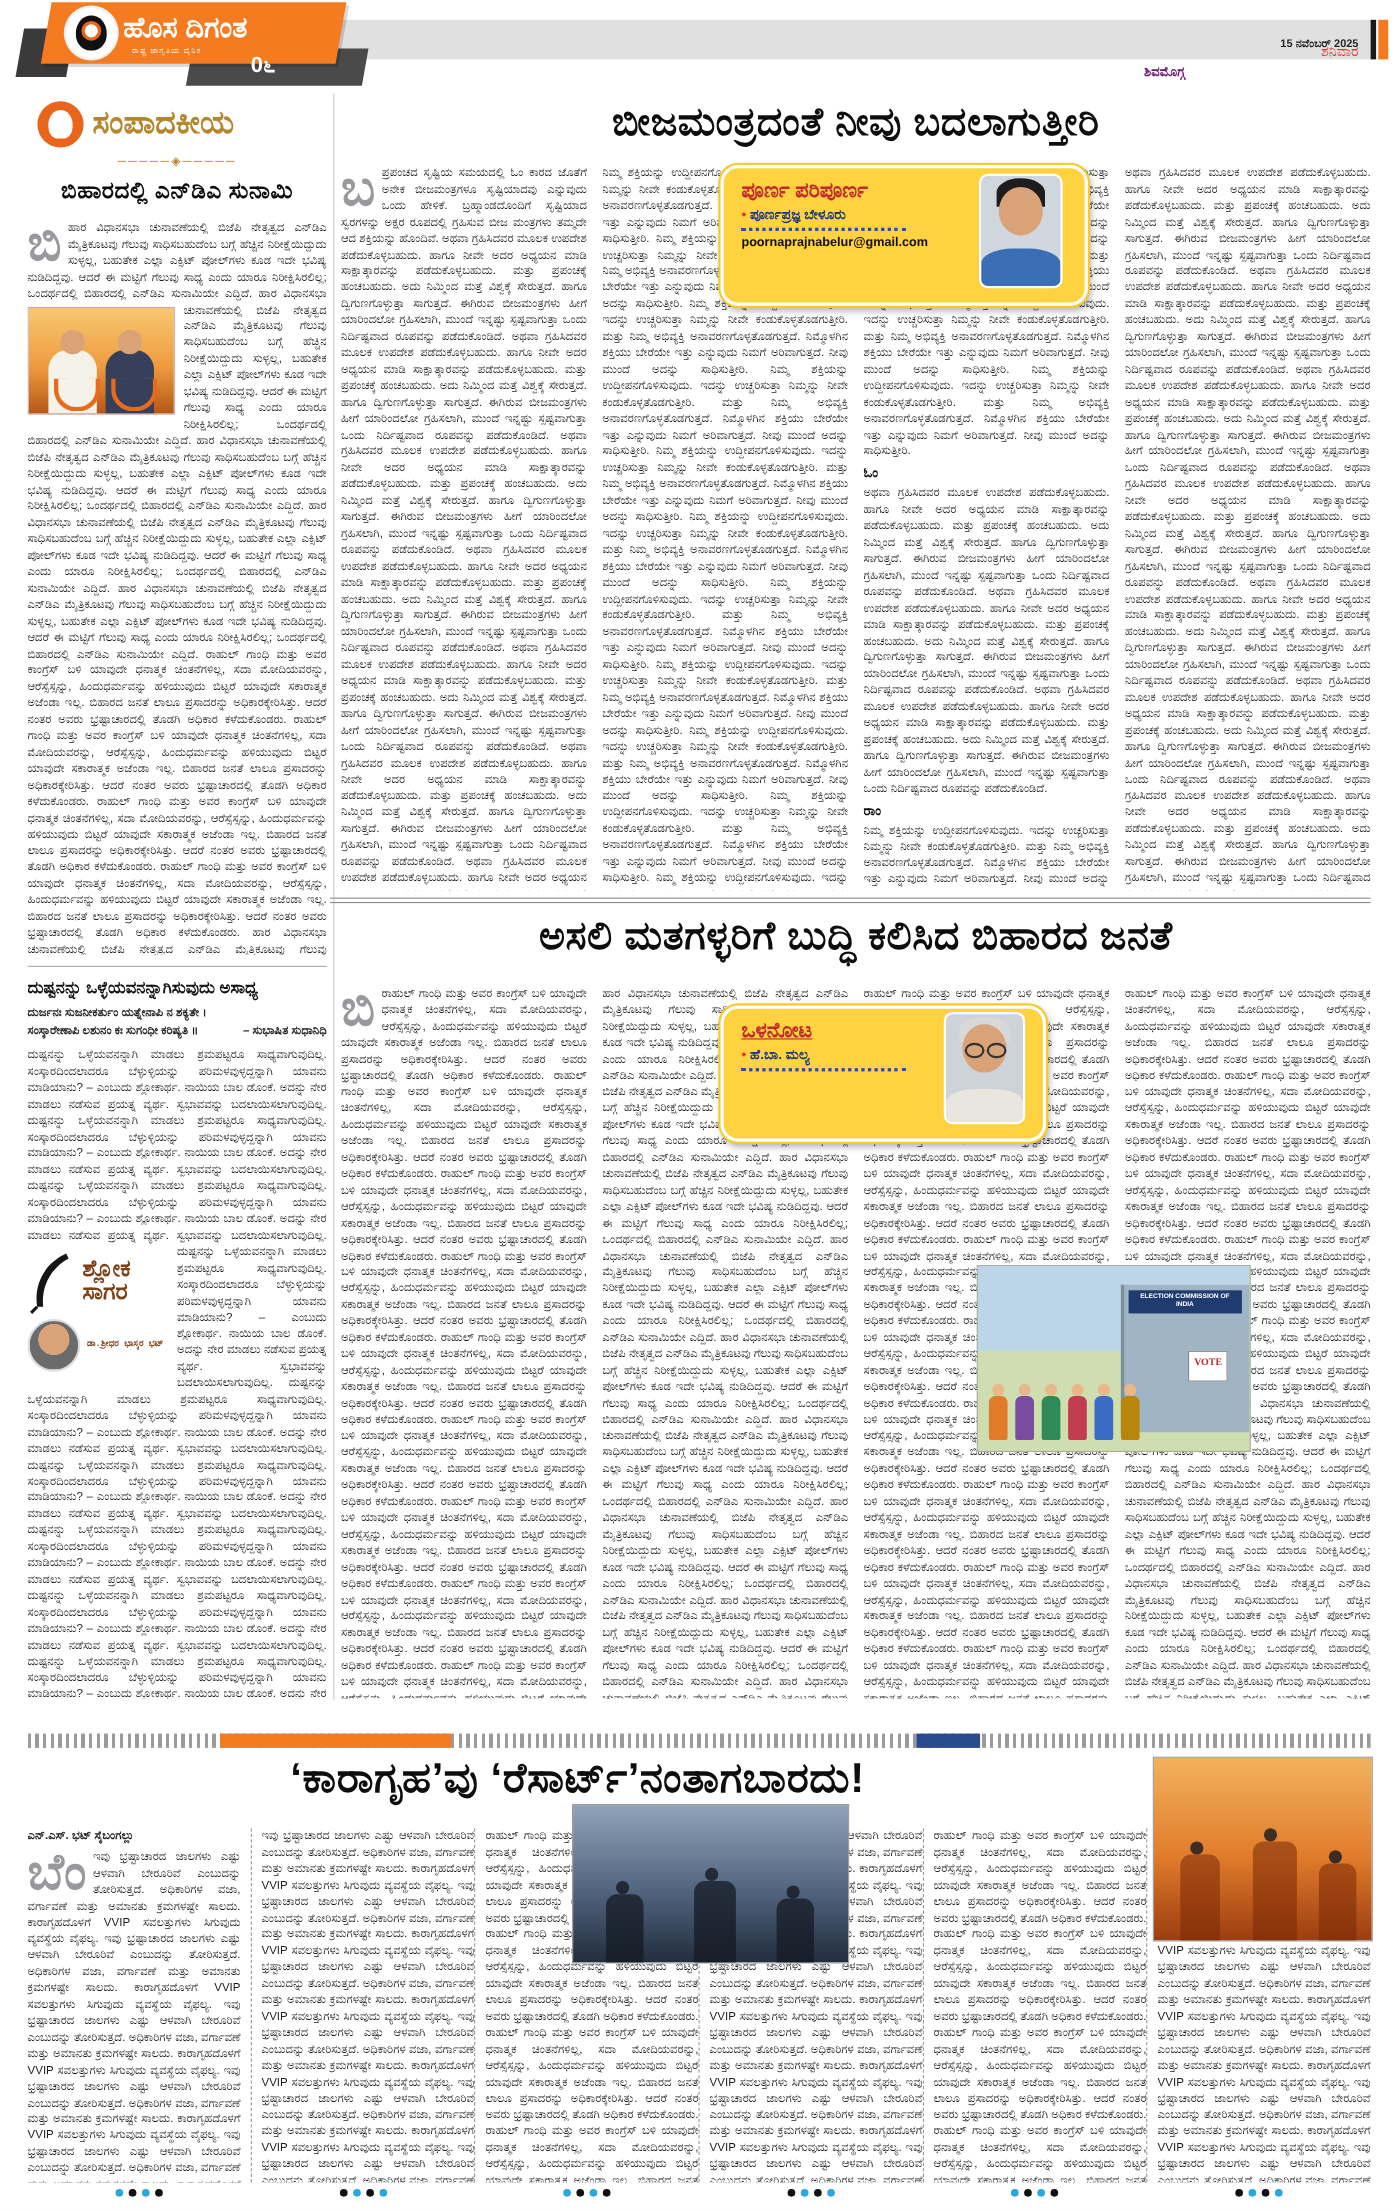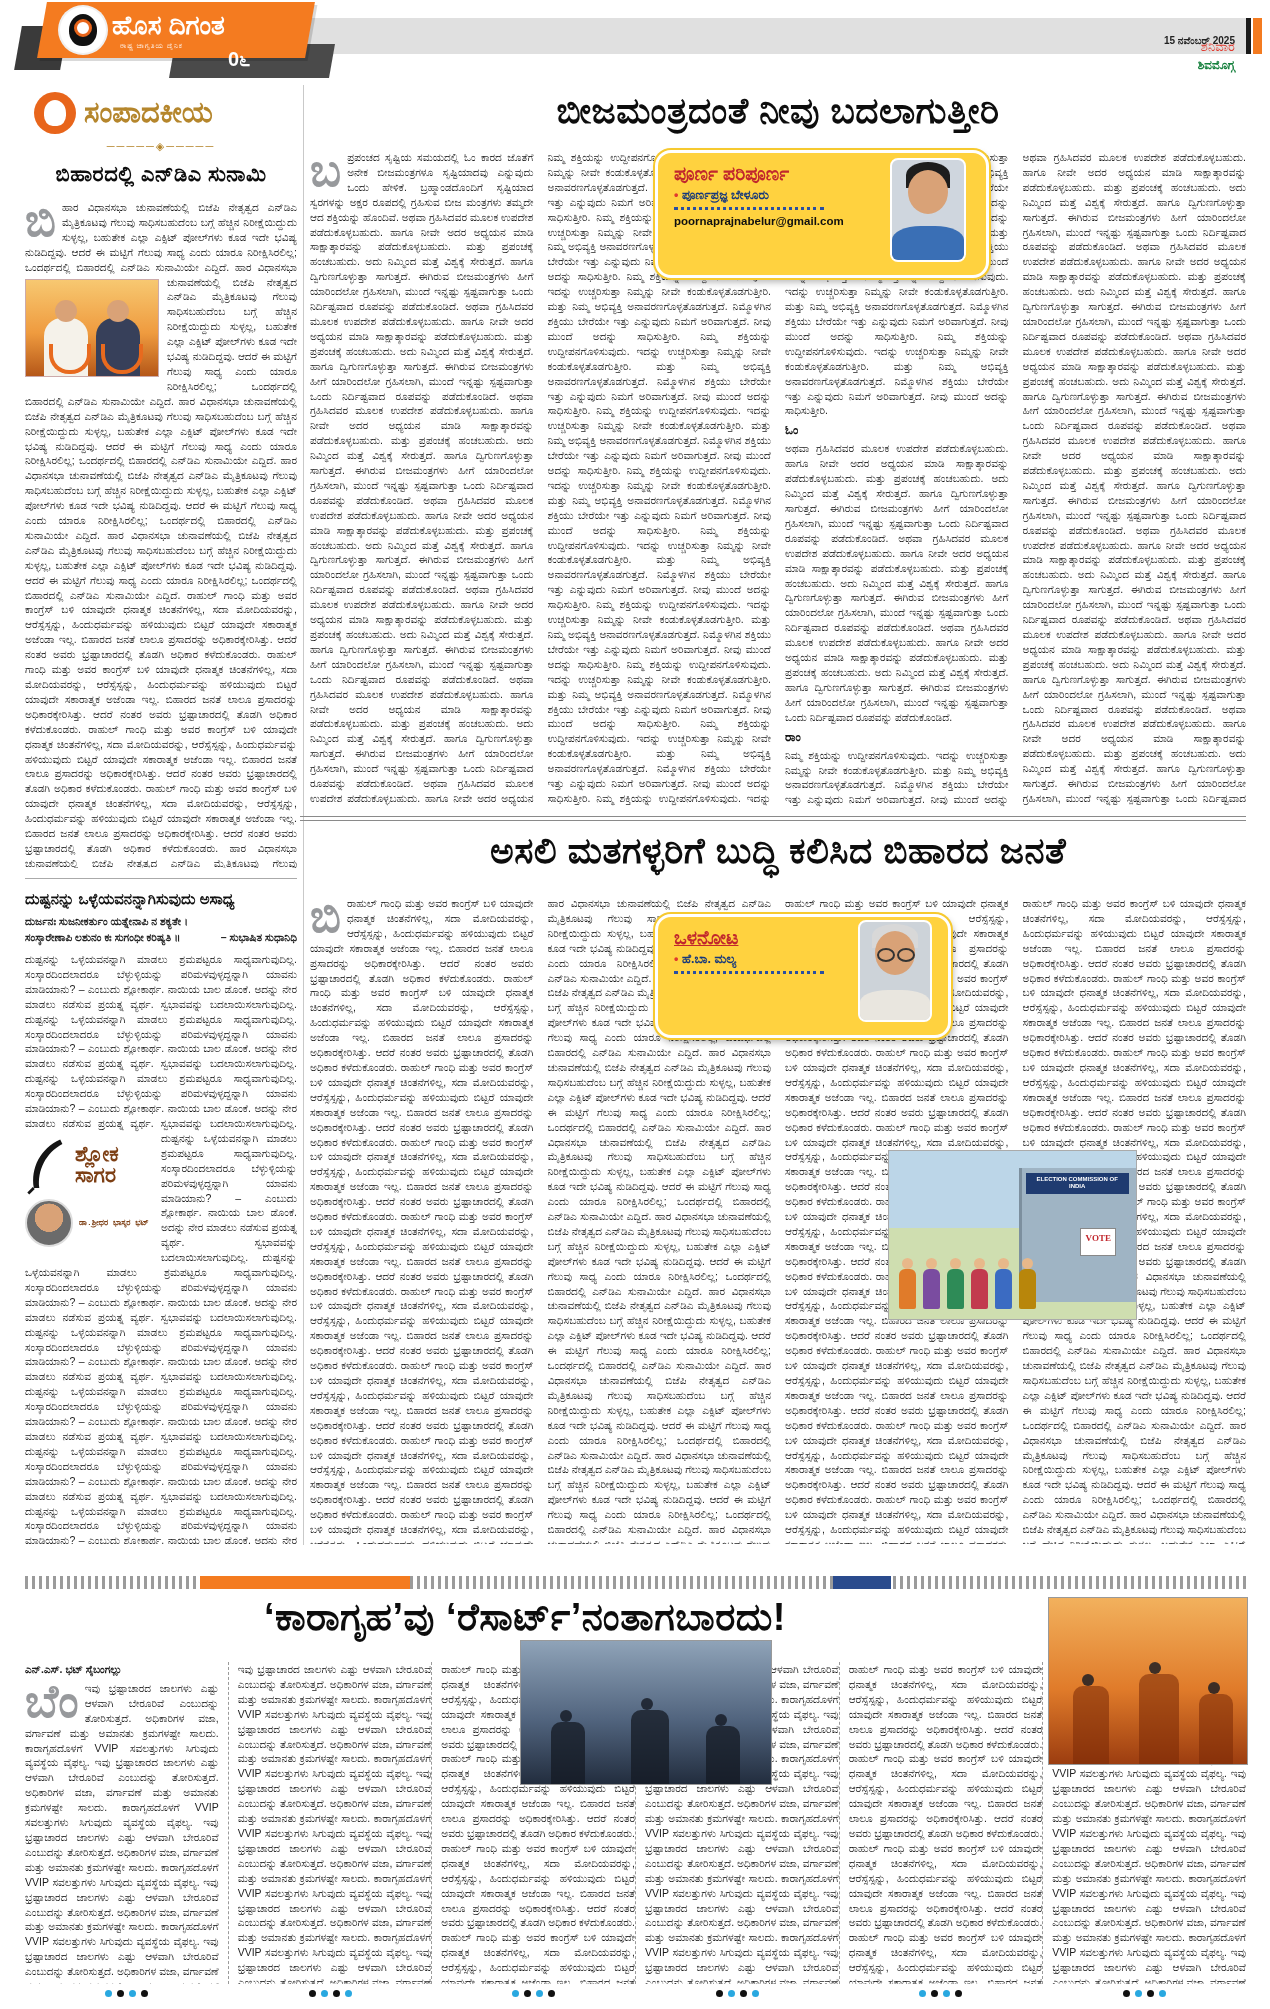--- a/index.html
+++ b/index.html
@@ -92,21 +92,21 @@
   <div class="abs mast-page"></div>
   <div class="abs mast-orange"></div>
   <div class="abs paper-logo">
       <i></i>
     </div>
   <div class="abs" style="left:112px;top:10px;width:195px;color:#fff;font-weight:800;font-size:26px;">ಹೊಸ ದಿಗಂತ</div>
   <div class="abs" style="left:120px;top:42px;width:180px;color:#fff;font-size:7px;letter-spacing:1px;">ರಾಷ್ಟ್ರ ಜಾಗೃತಿಯ ದೈನಿಕ</div>
   <div class="abs" style="left:228px;top:48px;color:#fff;font-weight:700;font-size:20px;text-align:right;">0೬</div>
   <div class="abs" style="left:1040px;top:20px;width:195px;text-align:right;color:#e0392e;font-weight:400;font-size:13px;margin-top:19px;">ಶನಿವಾರ</div>
   <div class="abs" style="left:1040px;top:35px;width:195px;text-align:right;color:#222;font-weight:700;font-size:10px;">15 ನವೆಂಬರ್ 2025</div>
-  <div class="abs" style="left:1040px;top:58px;width:195px;text-align:right;color:#15803d;font-weight:700;font-size:12px;">ಶಿವಮೊಗ್ಗ</div>
+  <div class="abs" style="left:1040px;top:58px;width:195px;text-align:left;color:#701a75;font-weight:700;font-size:12px;">ಶಿವಮೊಗ್ಗ</div>
   <div class="abs rb-black"></div>
   <div class="abs rb-orange"></div>
 
   <div class="abs vrule" style="left:303px;top:85px;height:1460px;"></div>
 
   <div class="abs ed-logo">
       <i></i>
     </div>
   <div class="abs gold" style="left:84px;top:96px;font-weight:800;font-size:29px;">ಸಂಪಾದಕೀಯ</div>
   <div class="abs orn" style="left:25px;top:140px;width:272px;">─────◈─────</div>

